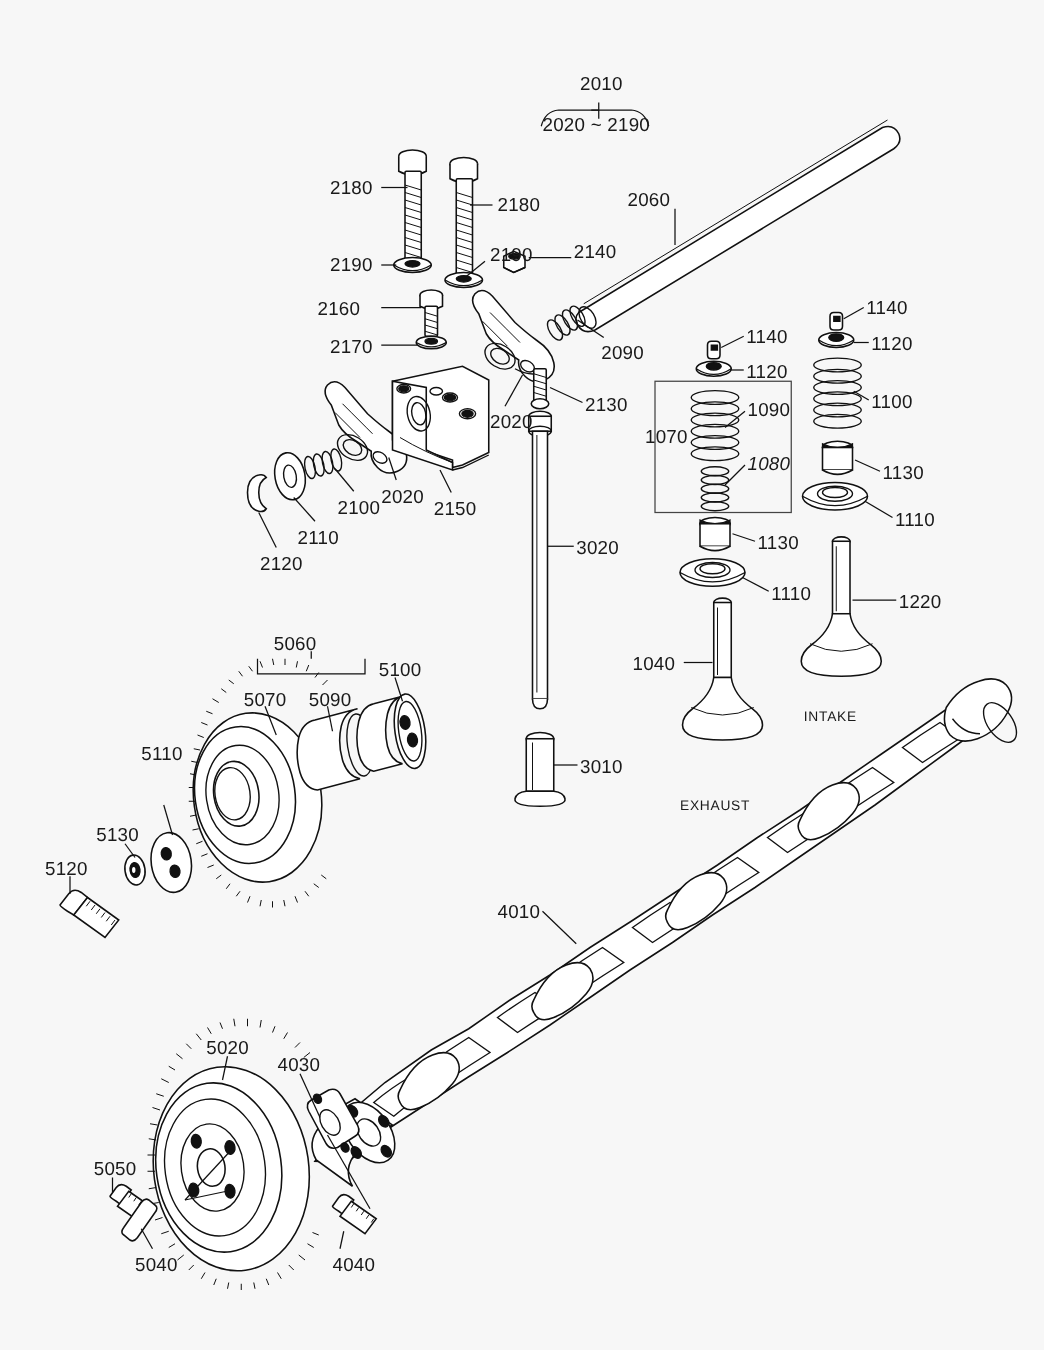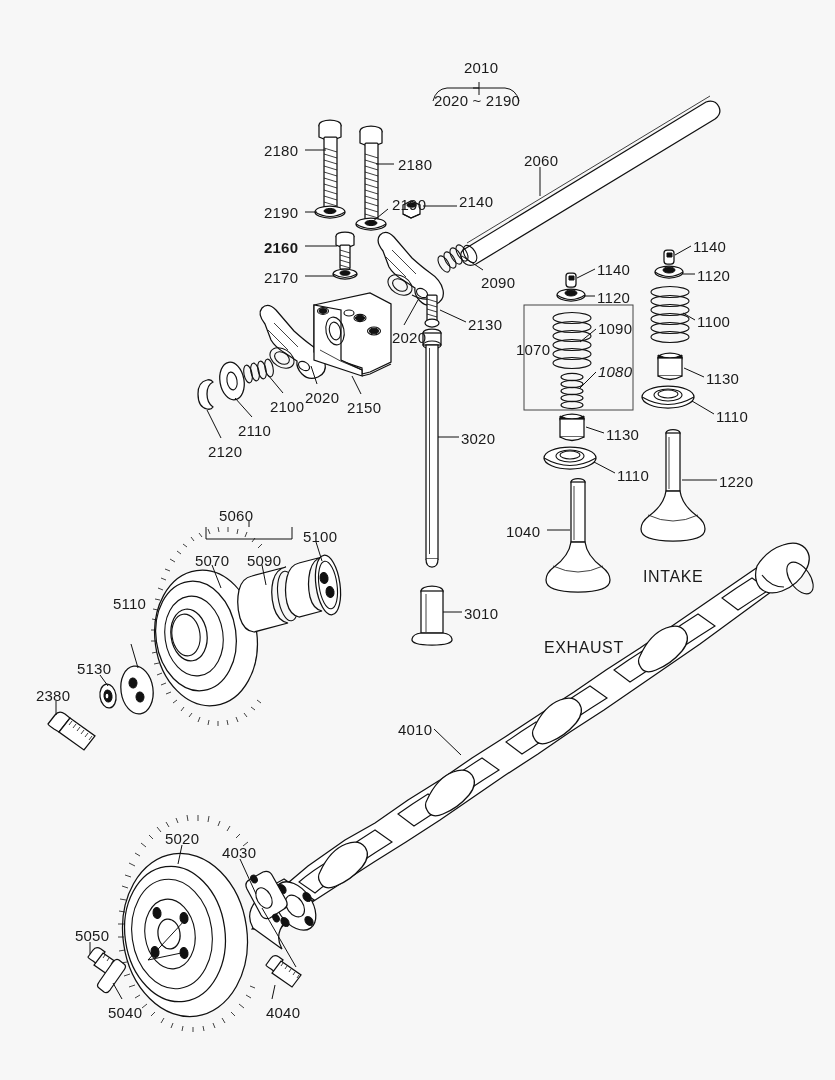--- a/index.html
+++ b/index.html
@@ -13,21 +13,21 @@
   #art{position:absolute;inset:0;}
   .lbl{
     position:absolute;
     font-family:"Liberation Sans", sans-serif;
     font-size:15px;
     color:#1a1a1a;
     white-space:nowrap;
     letter-spacing:.2px;
     line-height:1;
   }
-  .lbl.cap{font-size:16px;letter-spacing:.6px;}
+  .lbl.cap{font-size:11px;letter-spacing:.6px;}
   svg{display:block;}
   .ln{stroke:#111;stroke-width:1;fill:none;}
   .out{stroke:#111;stroke-width:1.25;fill:#fff;}
   .outn{stroke:#111;stroke-width:1.1;fill:none;}
   .fill-d{fill:#111;stroke:#111;stroke-width:1;}
   .thin{stroke:#111;stroke-width:.8;fill:none;}
   .box{stroke:#444;stroke-width:1;fill:none;}
 </style>
 </head>
 <body>
@@ -535,22 +535,22 @@
     </g>
   </svg>
 
   <div class="lbl" style="left:464px;top:60px;">2010</div>
   <div class="lbl" style="left:434px;top:93px;">2020 ~ 2190</div>
   <div class="lbl" style="left:264px;top:143px;">2180</div>
   <div class="lbl" style="left:398px;top:157px;">2180</div>
   <div class="lbl" style="left:264px;top:205px;">2190</div>
   <div class="lbl" style="left:392px;top:197px;">2190</div>
   <div class="lbl" style="left:459px;top:194px;">2140</div>
-  <div class="lbl" style="left:524px;top:153px;">2060</div>
-  <div class="lbl" style="left:264px;top:240px;font-weight:bold;">2160</div>
+  <div class="lbl" style="left:502px;top:153px;">2060</div>
+  <div class="lbl" style="left:254px;top:240px;">2160</div>
   <div class="lbl" style="left:264px;top:270px;">2170</div>
   <div class="lbl" style="left:481px;top:275px;">2090</div>
   <div class="lbl" style="left:468px;top:317px;">2130</div>
   <div class="lbl" style="left:392px;top:330px;">2020</div>
   <div class="lbl" style="left:305px;top:390px;">2020</div>
   <div class="lbl" style="left:347px;top:400px;text-align:center;">2150</div>
   <div class="lbl" style="left:270px;top:399px;">2100</div>
   <div class="lbl" style="left:238px;top:423px;">2110</div>
   <div class="lbl" style="left:208px;top:444px;">2120</div>
   <div class="lbl" style="left:461px;top:431px;">3020</div>
@@ -570,21 +570,21 @@
   <div class="lbl" style="left:719px;top:474px;">1220</div>
   <div class="lbl" style="left:506px;top:524px;">1040</div>
   <div class="lbl cap" style="left:643px;top:569px;">INTAKE</div>
   <div class="lbl cap" style="left:544px;top:640px;">EXHAUST</div>
   <div class="lbl" style="left:219px;top:508px;">5060</div>
   <div class="lbl" style="left:195px;top:553px;">5070</div>
   <div class="lbl" style="left:247px;top:553px;">5090</div>
   <div class="lbl" style="left:303px;top:529px;">5100</div>
   <div class="lbl" style="left:113px;top:596px;text-align:right;">5110</div>
   <div class="lbl" style="left:77px;top:661px;">5130</div>
-  <div class="lbl" style="left:36px;top:688px;">2380</div>
+  <div class="lbl" style="left:36px;top:688px;">5120</div>
   <div class="lbl" style="left:398px;top:722px;">4010</div>
   <div class="lbl" style="left:165px;top:831px;">5020</div>
   <div class="lbl" style="left:222px;top:845px;">4030</div>
   <div class="lbl" style="left:75px;top:928px;">5050</div>
   <div class="lbl" style="left:108px;top:1005px;">5040</div>
   <div class="lbl" style="left:266px;top:1005px;text-align:center;">4040</div>
 
 </div>
 
 </body></html>

